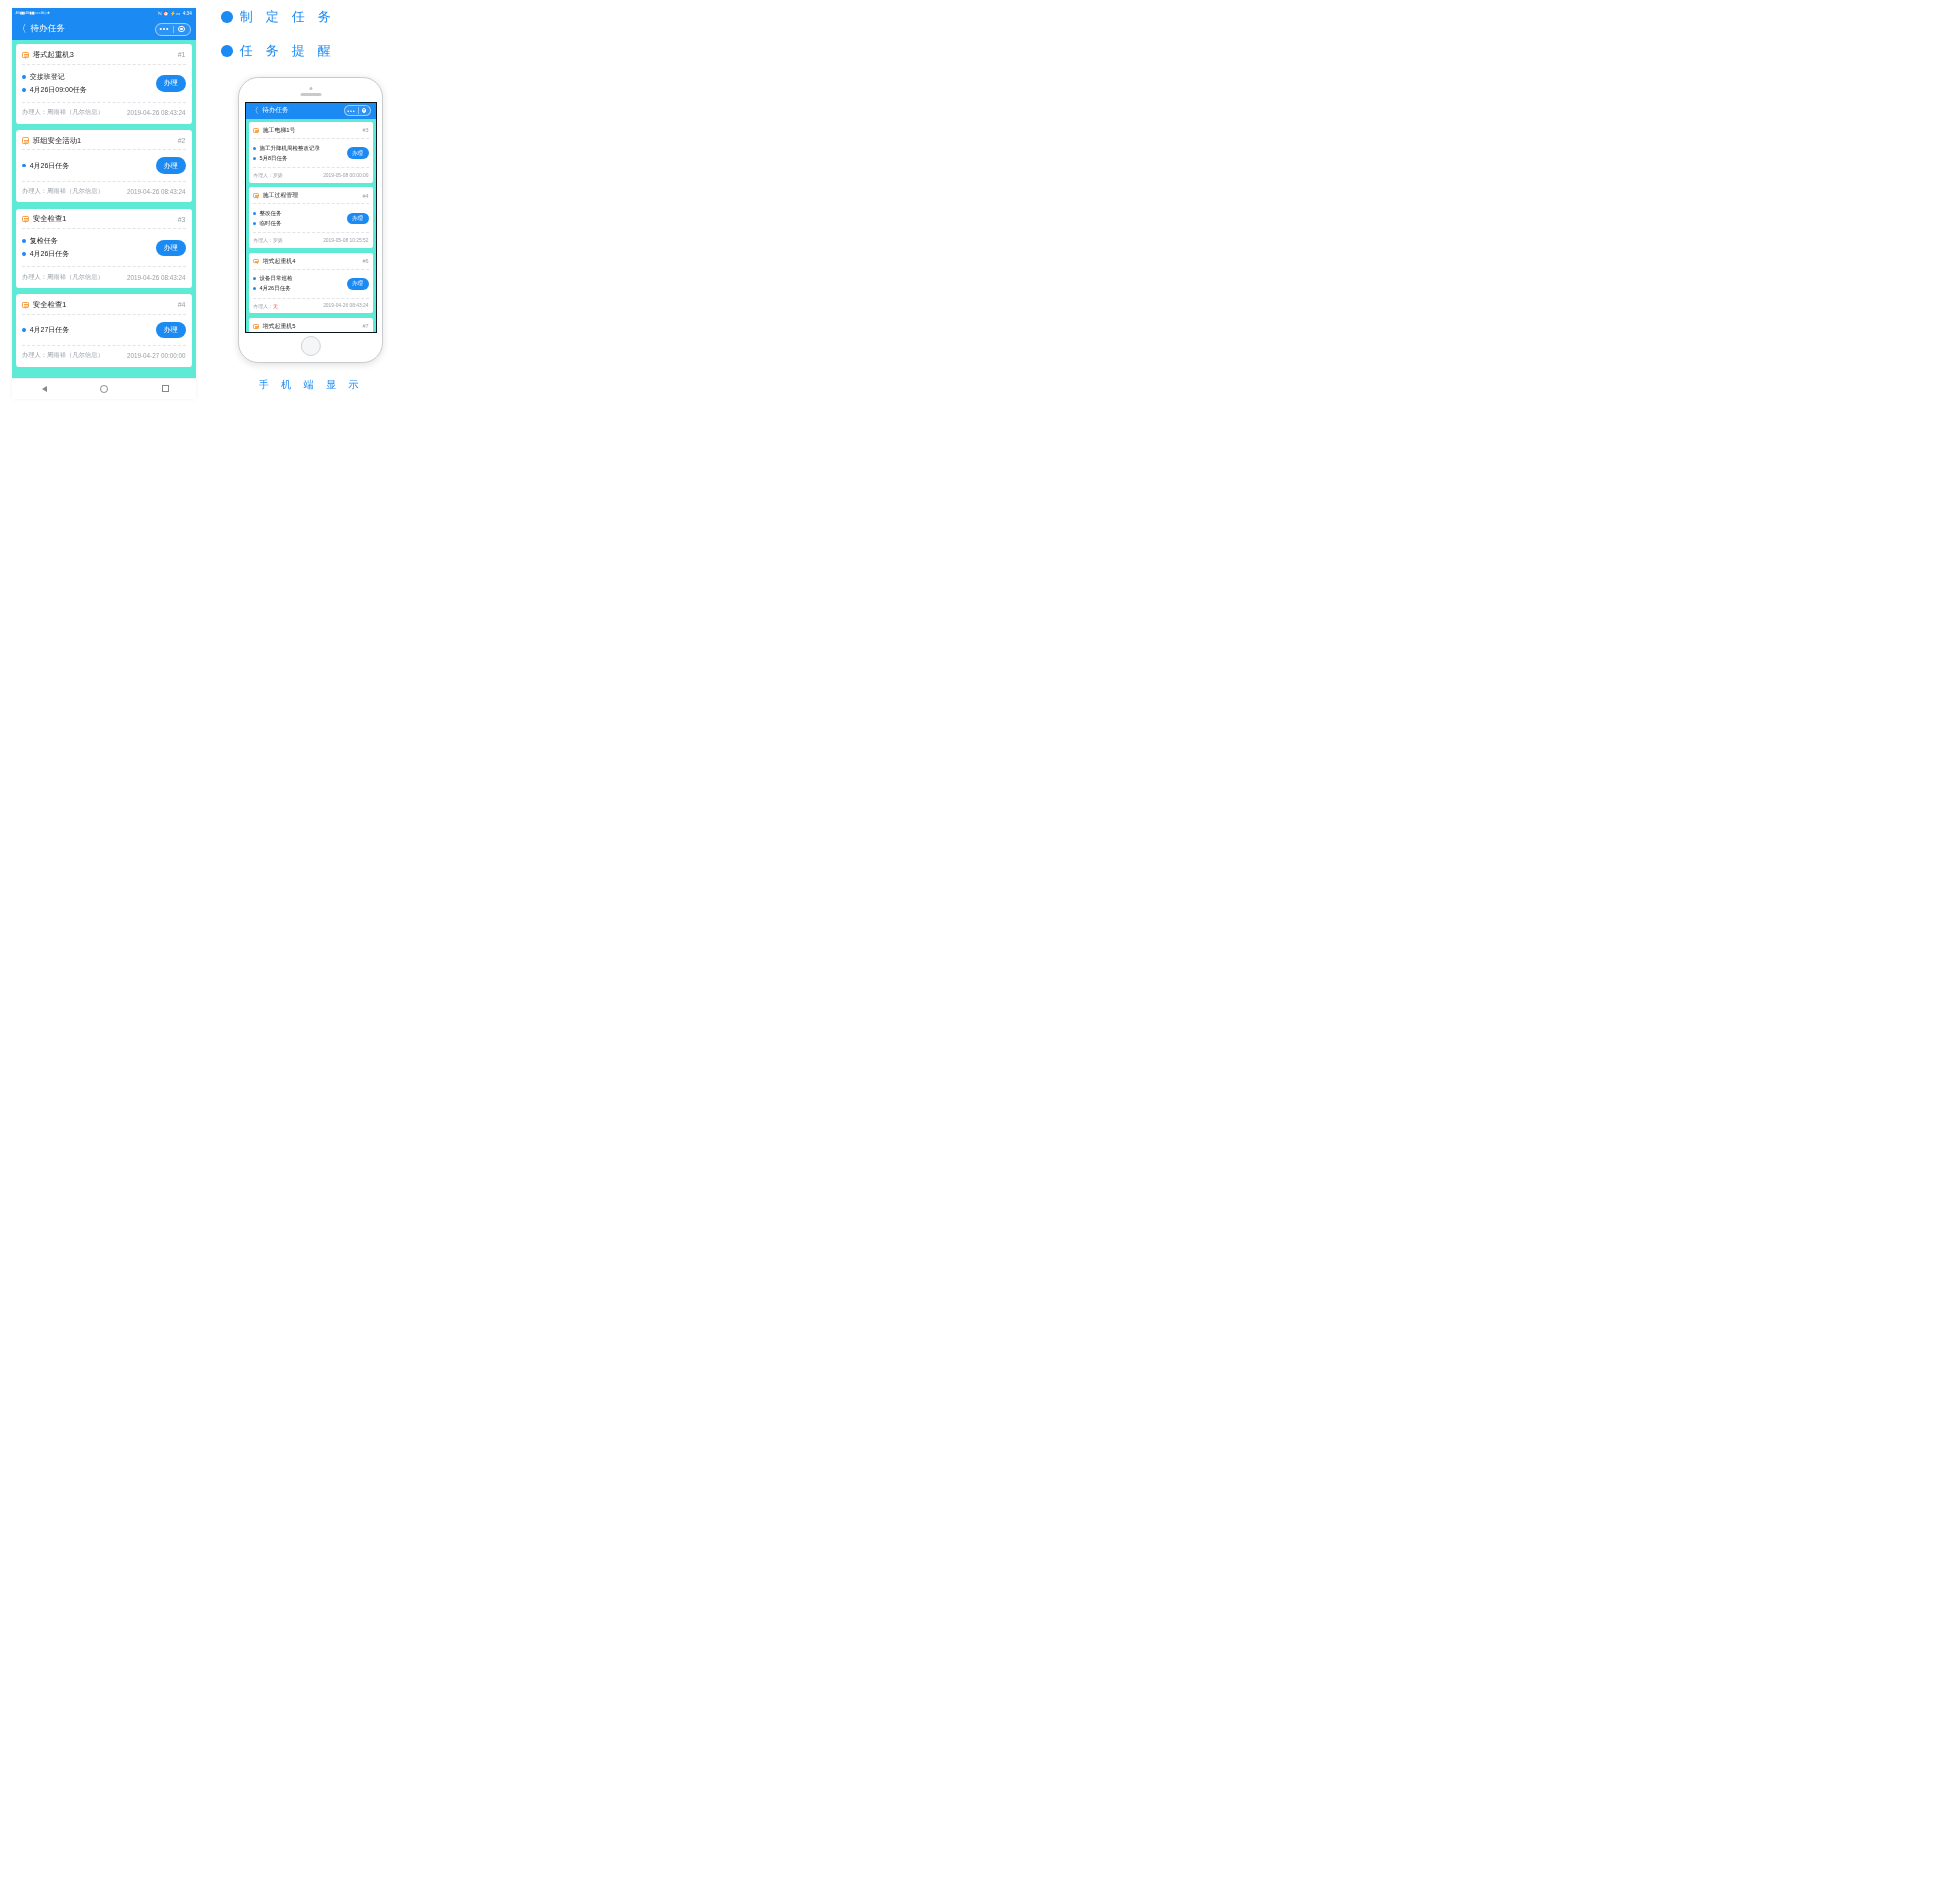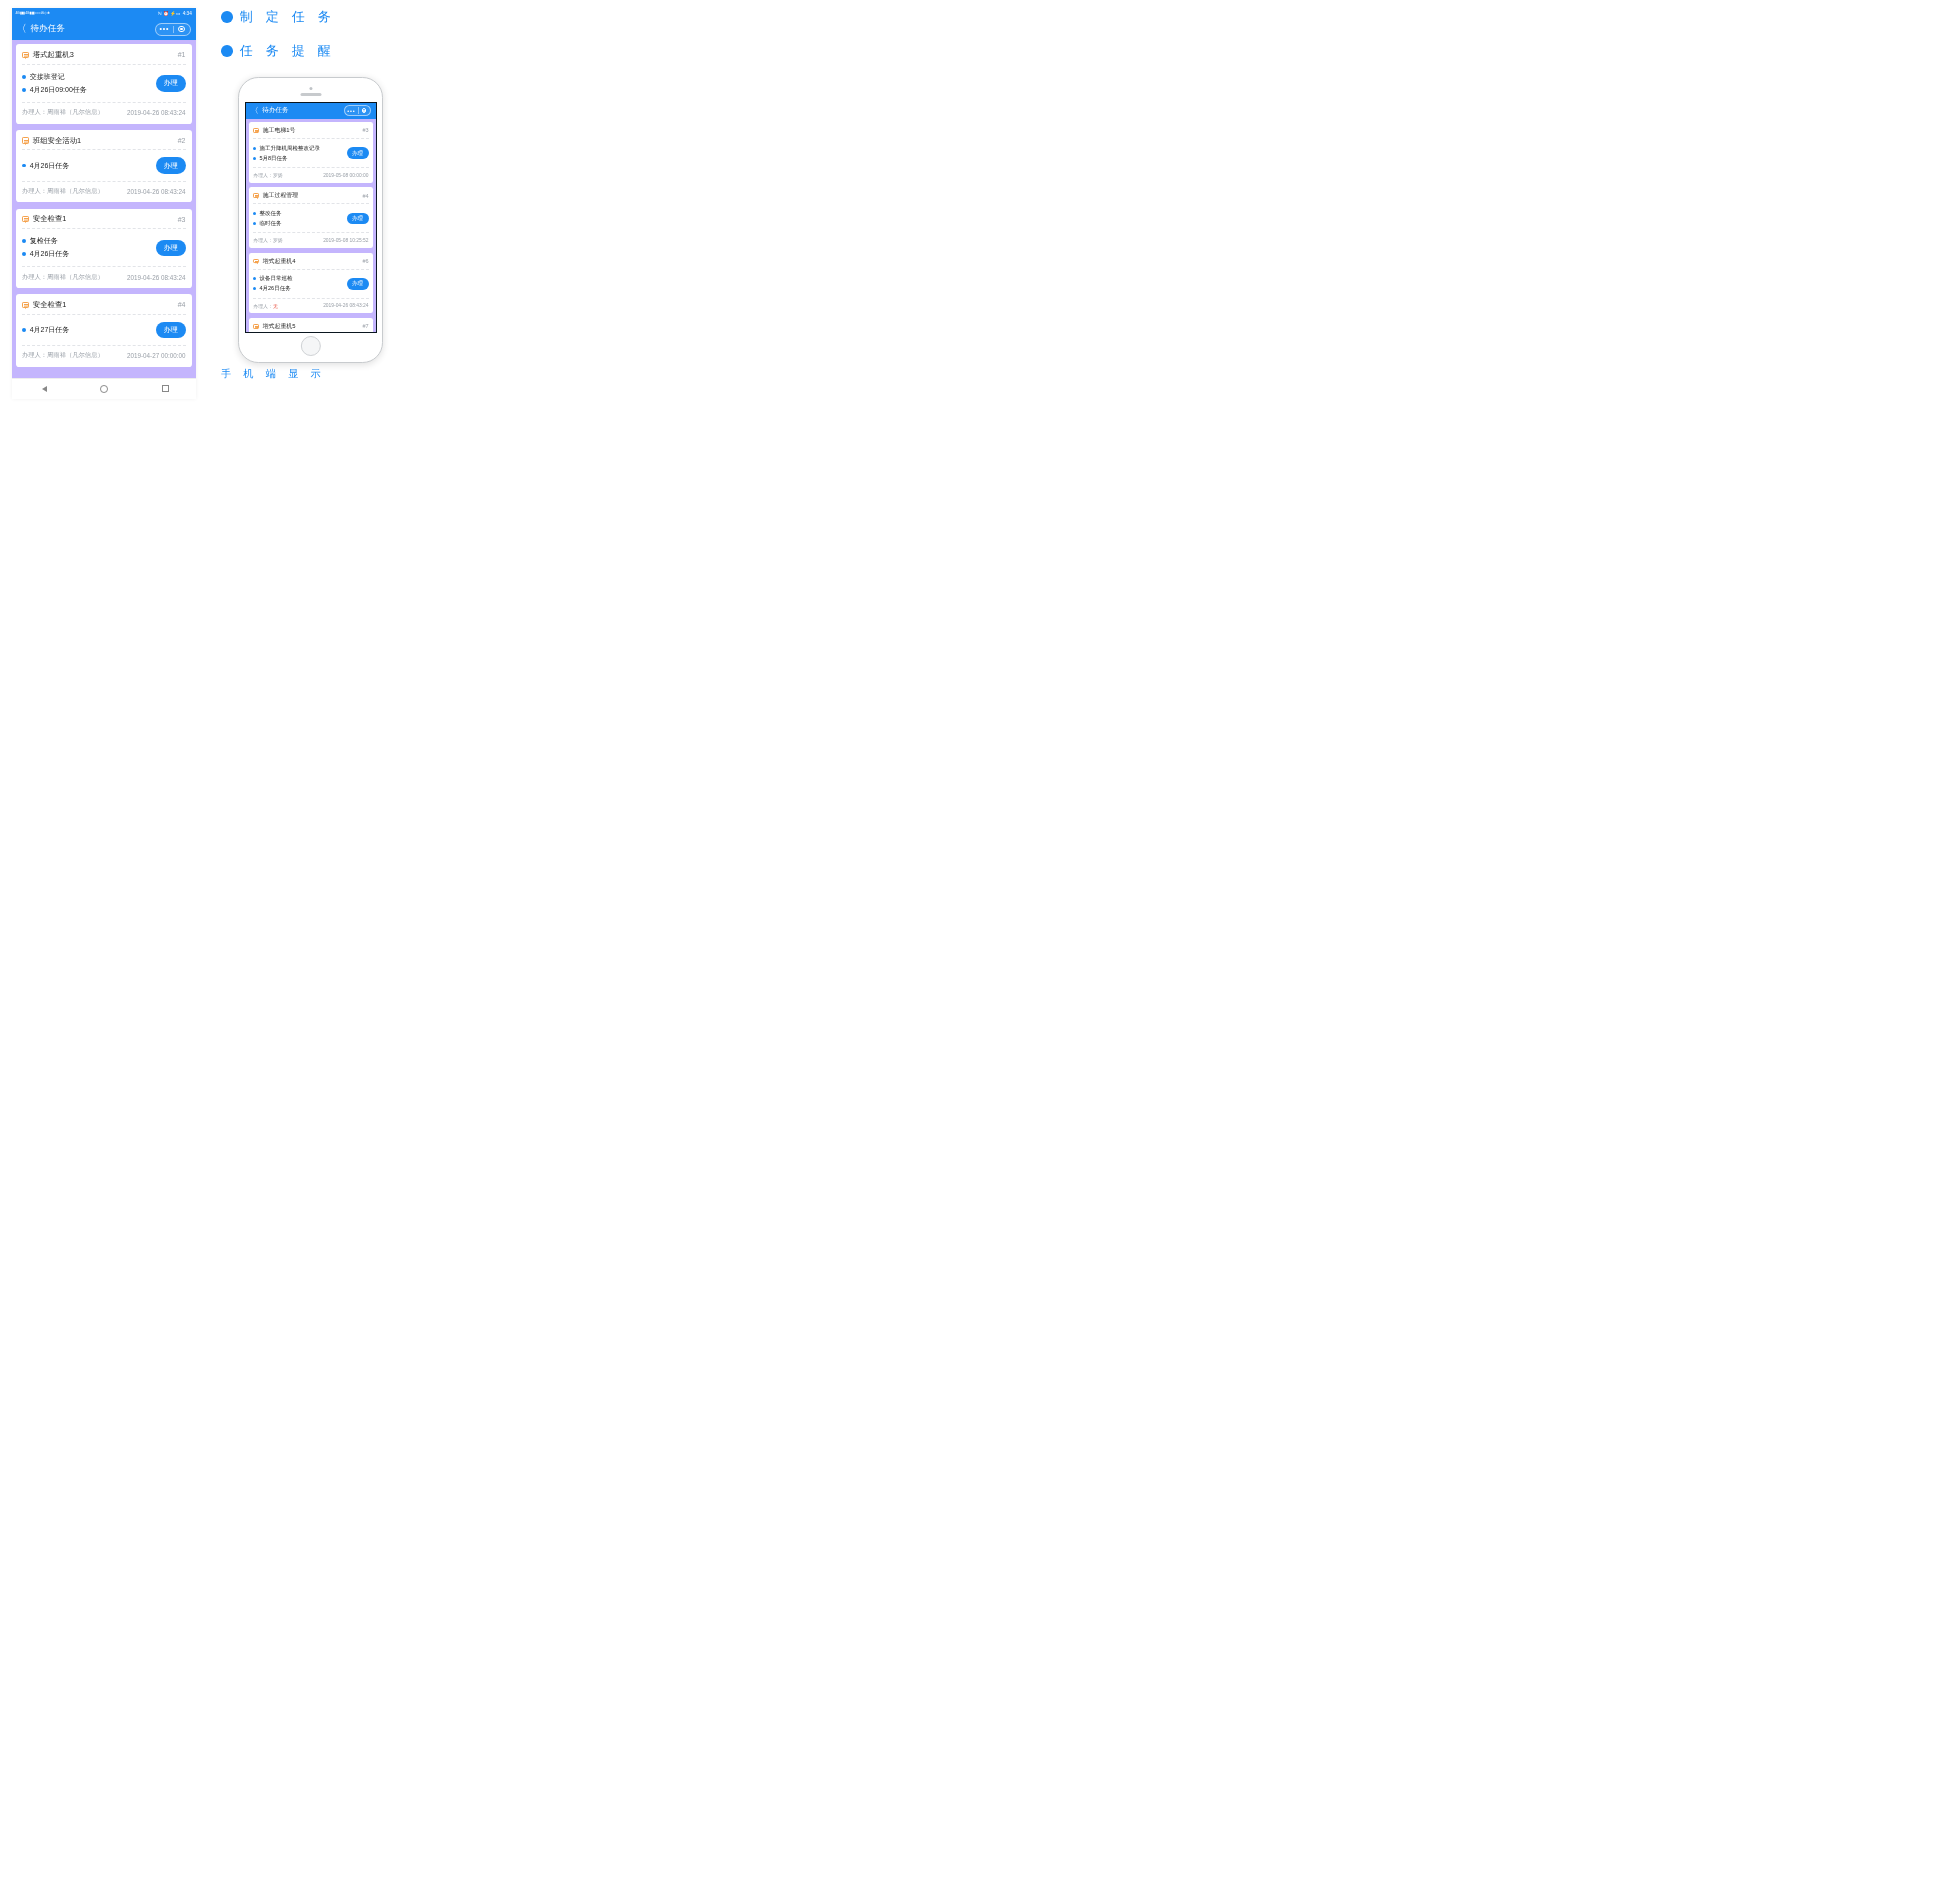--- a/index.html
+++ b/index.html
@@ -51,21 +51,21 @@
     gap: 0;
   }
   .capsule .seg { flex:1; display:flex; align-items:center; justify-content:center; height:100%; }
   .capsule .div { width:0.4px; height:7px; background:rgba(255,255,255,.45); }
   .capsule .dots { font-size:7px; letter-spacing:0.8px; line-height:0; }
   .capsule .target {
     width:6.3px; height:6.3px; border:0.8px solid #fff; border-radius:50%;
     display:flex; align-items:center; justify-content:center;
   }
   .capsule .target::after { content:""; width:2.3px; height:2.3px; background:#fff; border-radius:50%; }
-  .task-list { background:#c4b5fd; padding:4.7px 3.9px; }
+  .task-list { background:#5eead4; padding:4.7px 3.9px; }
   .card {
     background:#fff; border-radius:3.1px; margin-bottom:6.3px;
     padding: 0 6.3px;
   }
   .card-head {
     display:flex; align-items:center; justify-content:space-between;
     padding: 5.5px 0 3.9px;
     border-bottom: 0.4px dashed #e2e4e8;
   }
   .card-head .name-wrap { display:flex; align-items:center; gap:3.9px; }
@@ -162,22 +162,22 @@
   .screen .card.small .bullets .row { font-size:5.5px; gap:3.1px; }
   .screen .card.small .bullets .dot { width:3.1px; height:3.1px; }
   .screen .card.small .handle-btn { font-size:5.5px; padding:2.3px 5.5px; border-radius:6.3px; }
   .screen .card.small .card-foot { font-size:4.9px; padding:3.9px 0 4.7px; }
   .screen .card.small .chat-icon { width:5.5px; height:4.7px; border-width:0.6px; }
   .screen .card.small .chat-icon::before { width:2.7px; height:0.6px; top:0.8px; left:0.8px; box-shadow:0 1.2px 0 #f5a24d; }
   .screen .card.small .chat-icon::after { border-width:1px; bottom:-1.6px; }
   .no-handler { color:#e74c3c; }
 
   .bottom-caption {
-    color:#1c8af3; font-size:10.2px; letter-spacing:4.7px;
-    margin-top: 4px; font-weight:500;
+    text-align:center; color:#1c8af3; font-size:10.2px; letter-spacing:4.7px;
+    margin-top: 15px; font-weight:500;
   }
 </style>
 </head>
 <body>
 
 
 
 
 <div class="phone-left">
   <div class="status-bar">

